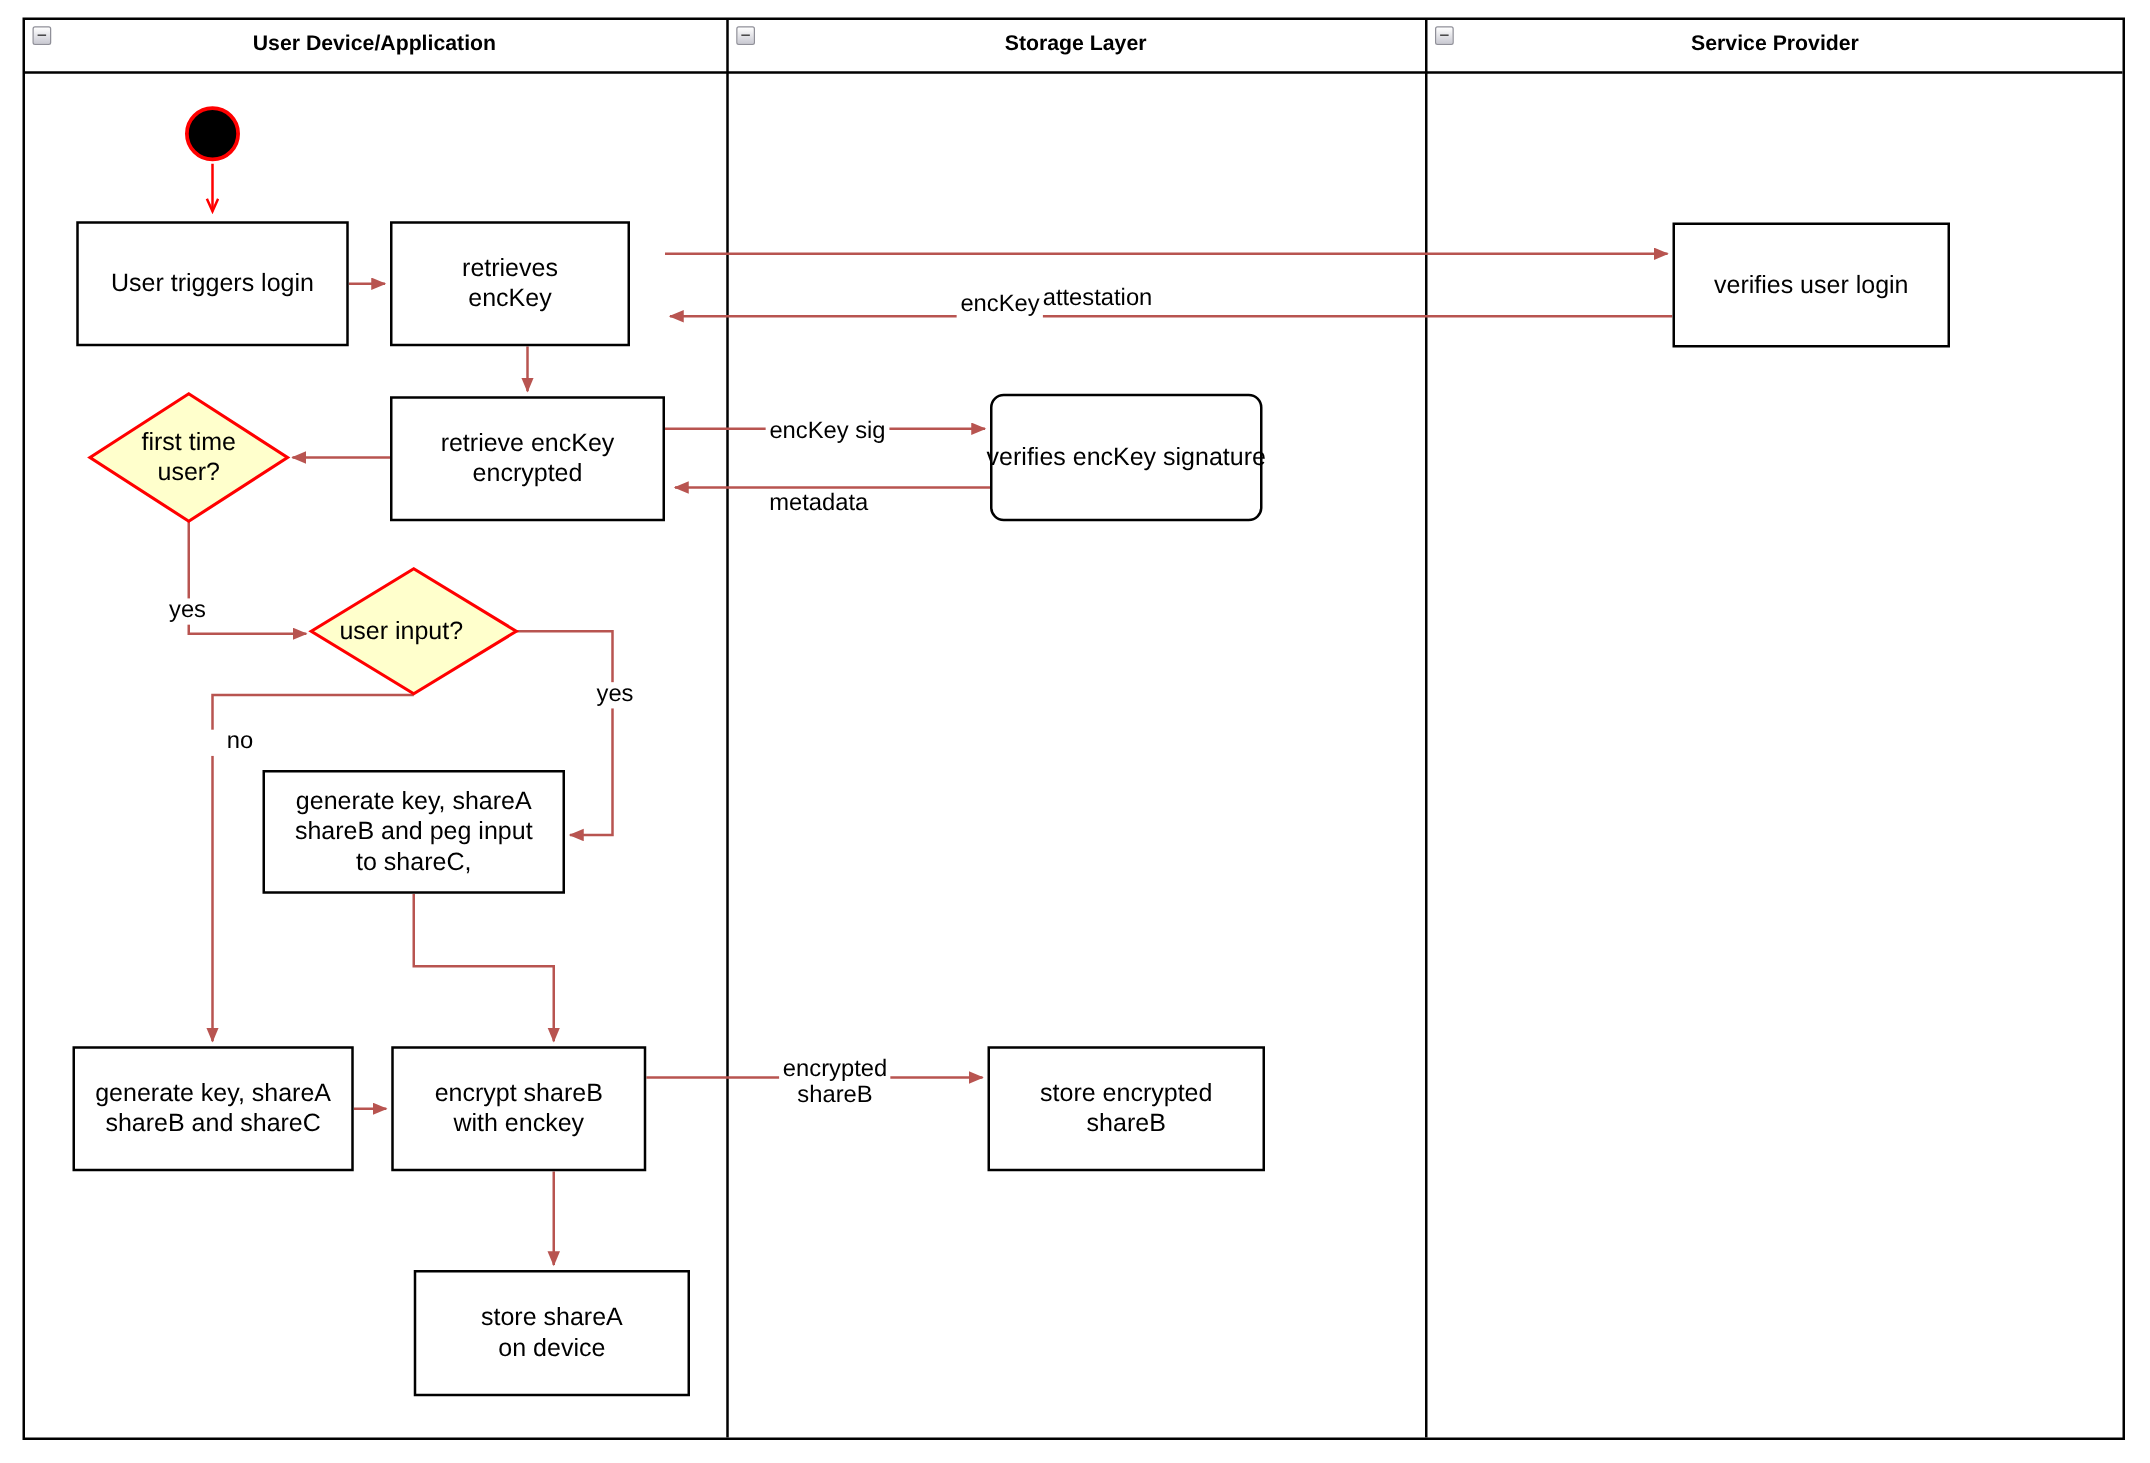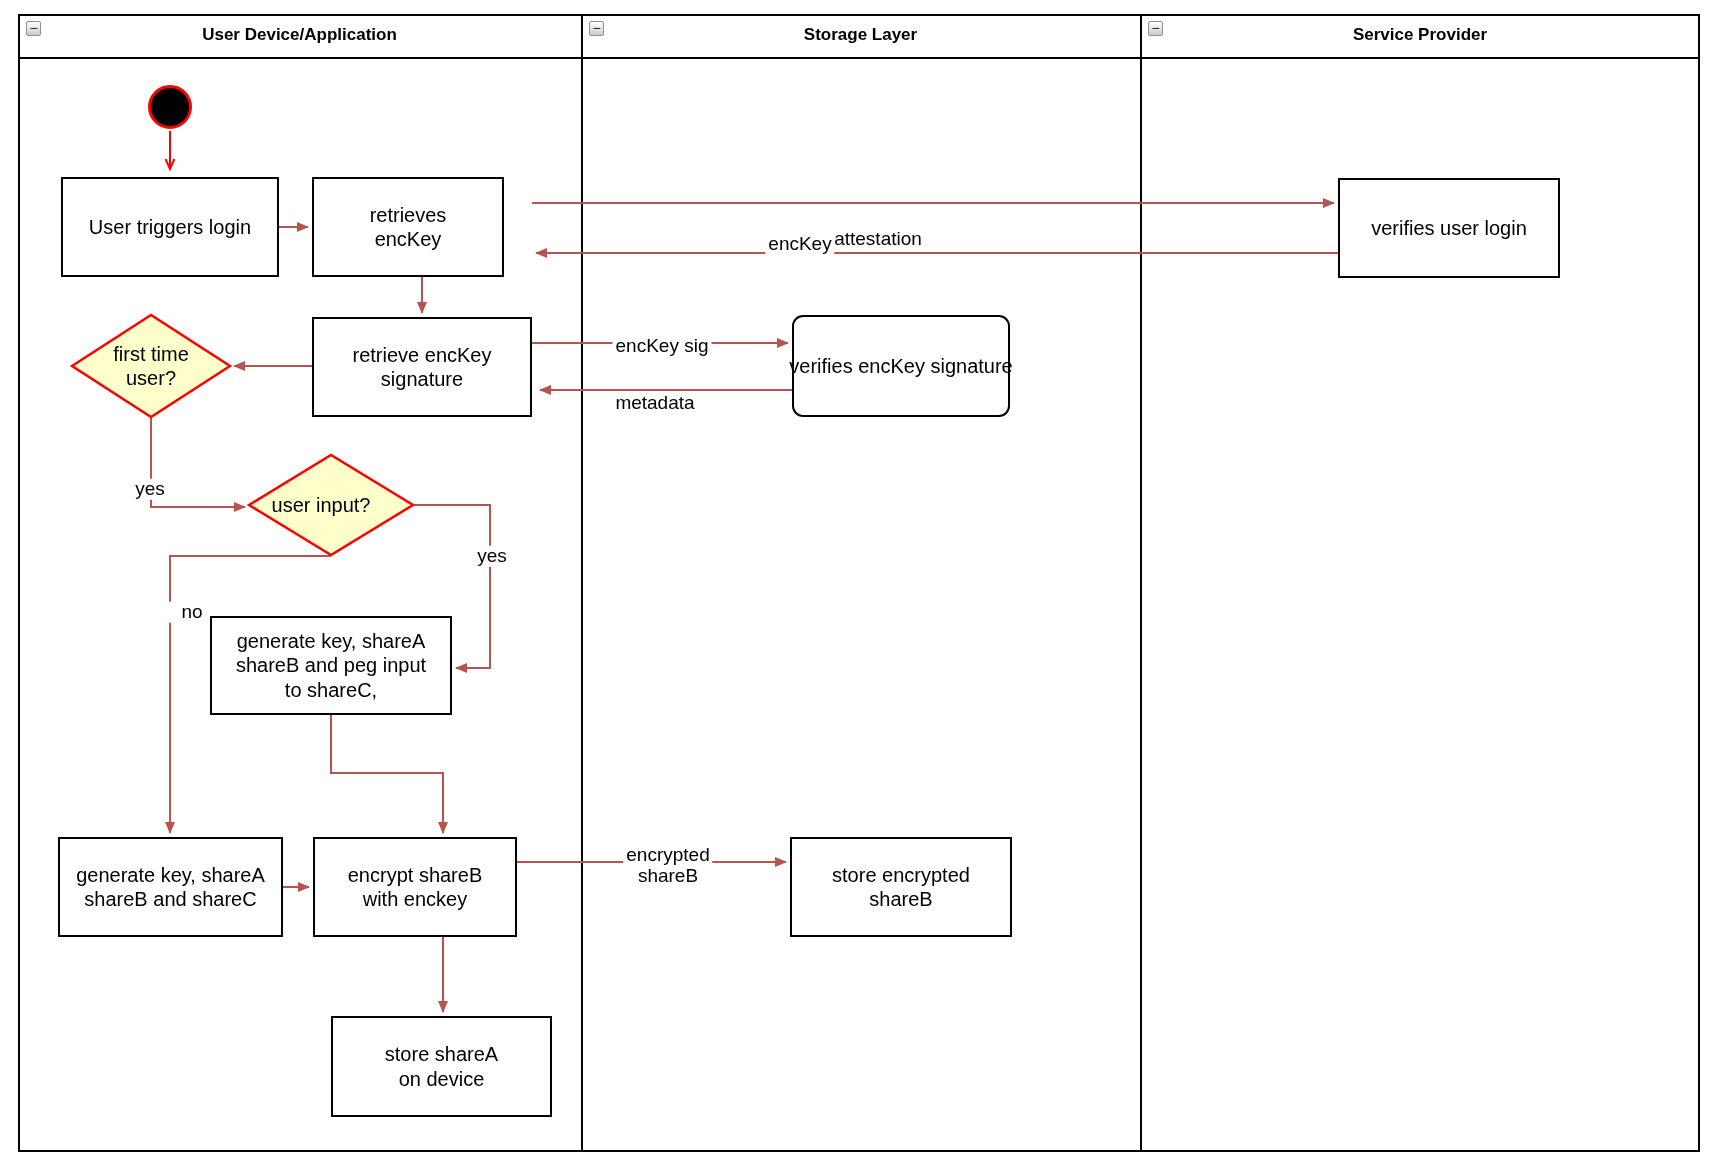--- a/index.html
+++ b/index.html
@@ -66,21 +66,21 @@
       <polyline points="517,862 786,862" fill="none" stroke="#B85450" stroke-width="2" marker-end="url(#m-block)"></polyline>
       <polyline points="443,937 443,1012" fill="none" stroke="#B85450" stroke-width="2" marker-end="url(#m-block)"></polyline>
       <polygon points="72,366 151,315 230,366 151,417" fill="#FFFFCC" stroke="#FF0000" stroke-width="2.5" stroke-linejoin="miter"></polygon>
       <polygon points="249,505 331,455 413,505 331,555" fill="#FFFFCC" stroke="#FF0000" stroke-width="2.5" stroke-linejoin="miter"></polygon>
     </svg>
     <div class="start-node" style="left: 148px; top: 85px; width: 44px; height: 44px;"></div>
     <div class="node" style="left: 61px; top: 177px; width: 218px; height: 100px;">User triggers login</div>
     <div class="node" style="left: 312px; top: 177px; width: 192px; height: 100px;">retrieves
 encKey</div>
     <div class="node" style="left: 312px; top: 317px; width: 220px; height: 100px;">retrieve encKey
-signature</div>
+encrypted</div>
     <div class="diamond-label" style="left: 151px; top: 366px; width: 158px;">first time
 user?</div>
     <div class="diamond-label" style="left: 321px; top: 505px; width: 164px;">user input?</div>
     <div class="node" style="left: 210px; top: 616px; width: 242px; height: 99px;">generate key, shareA
 shareB and peg input
 to shareC,</div>
     <div class="node" style="left: 58px; top: 837px; width: 225px; height: 100px;">generate key, shareA
 shareB and shareC</div>
     <div class="node" style="left: 313px; top: 837px; width: 204px; height: 100px;">encrypt shareB
 with enckey</div>
@@ -89,16 +89,16 @@
     <div class="node nowrap" style="left: 792px; top: 315px; width: 218px; height: 102px;">verifies encKey signature</div>
     <div class="node" style="left: 790px; top: 837px; width: 222px; height: 100px;">store encrypted
 shareB</div>
     <div class="node" style="left: 1338px; top: 178px; width: 222px; height: 100px;">verifies user login</div>
     <div class="edge-label" style="left: 878px; top: 203px; margin-top: 36px;">attestation</div>
     <div class="edge-label" style="left: 800px; top: 244px;">encKey</div>
     <div class="edge-label" style="left: 662px; top: 346px;">encKey sig</div>
     <div class="edge-label" style="left: 655px; top: 403px;">metadata</div>
     <div class="edge-label" style="left: 150px; top: 489px;">yes</div>
     <div class="edge-label" style="left: 492px; top: 556px;">yes</div>
-    <div class="edge-label" style="left: 186px; top: 612px; padding-left: 15px;">no</div>
+    <div class="edge-label" style="left: 186px; top: 594px; padding-left: 15px;">no</div>
     <div class="edge-label" style="left: 668px; top: 866px;">encrypted
 shareB</div>
   </div>
 
 </body></html>

